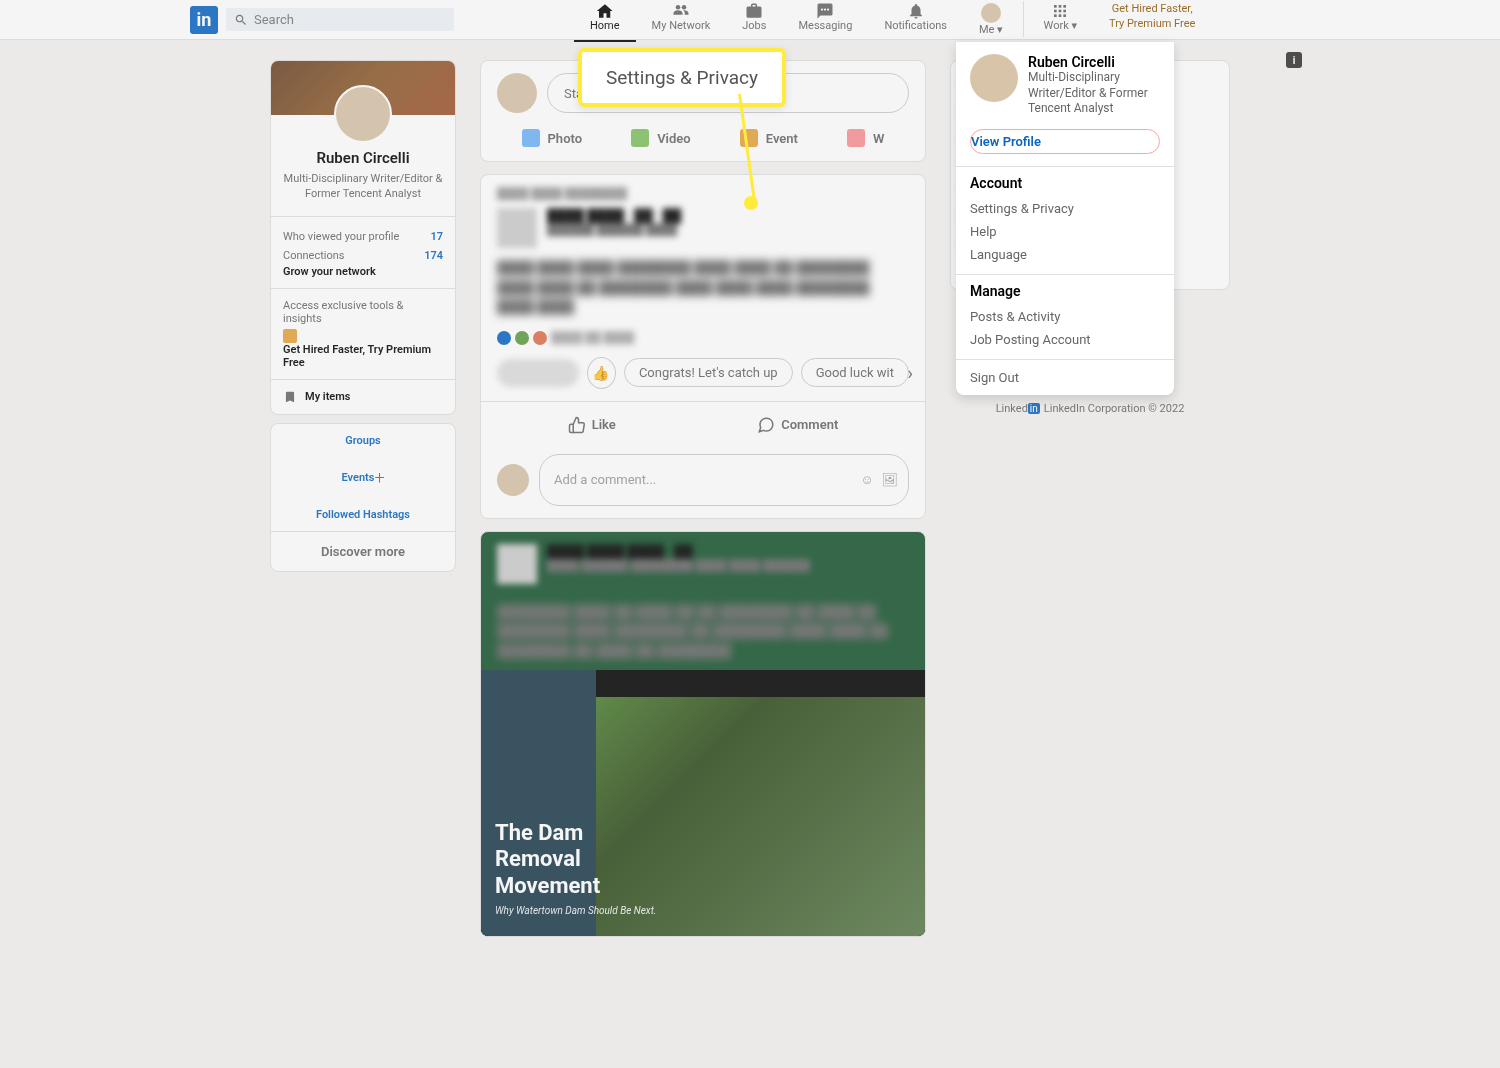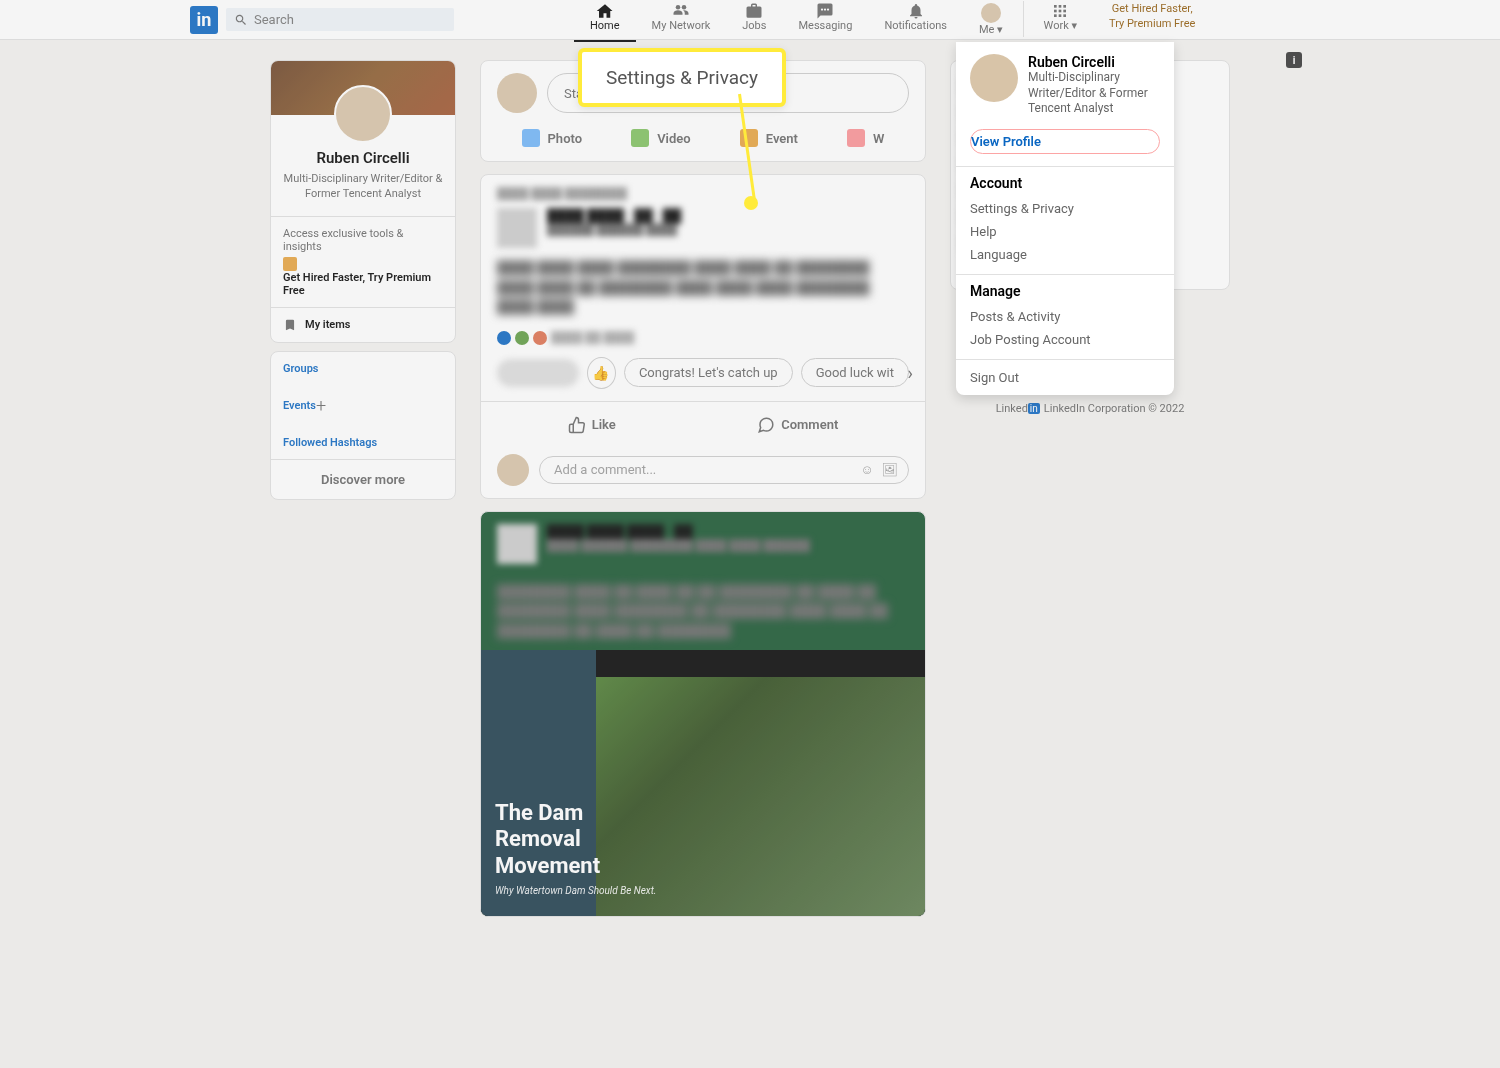--- a/index.html
+++ b/index.html
@@ -31,21 +31,21 @@
 .stat-value { color: #0a66c2; font-weight: 600; }
 .stat-grow { font-weight: 600; color: #000; font-size: 11px; }
 .premium-section { padding: 10px 12px; border-bottom: 1px solid #e0e0e0; font-size: 11px; }
 .premium-title { color: #666; }
 .premium-cta { display: flex; align-items: flex-start; margin-top: 4px; flex-direction: column; }
 .premium-icon { width: 14px; height: 14px; background: #e7a33e; border-radius: 2px; margin-right: 6px; flex-shrink: 0; }
 .premium-text { font-weight: 600; color: #000; }
 .items-section { padding: 10px 12px; display: flex; align-items: center; font-size: 11px; font-weight: 600; }
 .bookmark-icon { width: 14px; height: 14px; margin-right: 8px; }
 .community-card { background: #fff; border-radius: 8px; border: 1px solid #e0e0e0; margin-top: 8px; }
-.community-item { padding: 10px 12px; font-size: 11px; color: #0a66c2; font-weight: 600; display: flex; justify-content: flex-start; align-items: center; }
+.community-item { padding: 10px 12px; font-size: 11px; color: #0a66c2; font-weight: 600; display: flex; justify-content: center; align-items: center; }
 .community-item .plus { color: #666; font-size: 18px; font-weight: 300; }
 .discover-more { padding: 12px; text-align: center; font-size: 13px; color: #666; font-weight: 600; border-top: 1px solid #e0e0e0; }
 .main-col { width: 446px; }
 .post-box { background: #fff; border-radius: 8px; border: 1px solid #e0e0e0; padding: 12px 16px 6px; }
 .post-row { display: flex; align-items: center; gap: 10px; }
 .post-avatar { width: 40px; height: 40px; border-radius: 50%; background: #d8c4a8; flex-shrink: 0; }
 .post-input { flex: 1; height: 40px; border: 1px solid #ccc; border-radius: 24px; padding: 0 16px; font-size: 13px; color: #666; display: flex; align-items: center; }
 .post-actions { display: flex; justify-content: space-around; margin-top: 8px; }
 .post-action { display: flex; align-items: center; gap: 8px; padding: 8px 12px; font-size: 13px; color: #666; font-weight: 600; cursor: pointer; }
 .action-icon { width: 18px; height: 18px; border-radius: 3px; }
@@ -63,21 +63,21 @@
 .react-green { background: #5f9b41; }
 .react-red { background: #df704d; }
 .suggest-row { display: flex; gap: 8px; padding: 8px 16px; align-items: center; position: relative; }
 .suggest-img { width: 92px; height: 28px; background: #ddd; border-radius: 16px; filter: blur(3px); }
 .thumbs-btn { width: 32px; height: 32px; border: 1px solid #ccc; border-radius: 50%; display: flex; align-items: center; justify-content: center; font-size: 14px; }
 .suggest-chip { border: 1px solid #ccc; border-radius: 18px; padding: 6px 14px; font-size: 13px; color: #666; white-space: nowrap; }
 .suggest-arrow { position: absolute; right: 12px; font-size: 18px; color: #666; }
 .feed-buttons { display: flex; justify-content: space-around; padding: 4px 16px 0; border-top: 1px solid #e0e0e0; margin-top: 4px; }
 .feed-btn { display: flex; align-items: center; gap: 6px; padding: 10px 20px; font-size: 13px; color: #666; font-weight: 600; }
 .comment-row { display: flex; gap: 10px; padding: 10px 16px 0; align-items: center; }
-.comment-input { flex: 1; height: 28px; border: 1px solid #ccc; border-radius: 20px; padding: 0 40px 0 14px; font-size: 13px; display: flex; align-items: center; color: #999; position: relative; }
+.comment-input { flex: 1; height: 52px; border: 1px solid #ccc; border-radius: 20px; padding: 0 40px 0 14px; font-size: 13px; display: flex; align-items: center; color: #999; position: relative; }
 .comment-icons { position: absolute; right: 10px; display: flex; gap: 8px; }
 .feed-card2 { background: #14532d; border-radius: 8px; border: 1px solid #e0e0e0; margin-top: 12px; padding: 12px 0 0; overflow: hidden; }
 .feed2-img { height: 266px; background: #000; position: relative; }
 .feed2-overlay { position: absolute; bottom: 0; left: 0; right: 0; top: 0; background: linear-gradient(to right, #1a3a4a 0%, #1a3a4a 26%, transparent 26%); }
 .feed2-aerial { position: absolute; left: 26%; right: 0; top: 10%; bottom: 0; background: linear-gradient(135deg, #4a7c2e 0%, #2d4a1a 30%, #5a7a4a 100%); }
 .feed2-text { position: absolute; left: 14px; bottom: 20px; color: #fff; }
 .feed2-title { font-size: 22px; font-weight: bold; line-height: 1.2; }
 .feed2-sub { font-size: 10px; font-style: italic; margin-top: 6px; opacity: 0.9; }
 .right-col { width: 280px; }
 .right-card { background: #fff; border-radius: 8px; border: 1px solid #e0e0e0; padding: 12px; min-height: 230px; }
@@ -193,20 +193,31 @@
 <div class="container">
   <div class="left-col">
     <div class="profile-card">
       <div class="profile-bg">
         <div class="profile-avatar"></div>
       </div>
       <div class="profile-info">
         <div class="profile-name">Ruben Circelli</div>
         <div class="profile-headline">Multi-Disciplinary Writer/Editor &amp; Former Tencent Analyst</div>
       </div>
+      <div class="profile-stats">
+        <div class="stat-row">
+          <span class="stat-label">Who viewed your profile</span>
+          <span class="stat-value">17</span>
+        </div>
+        <div class="stat-row">
+          <span class="stat-label">Connections</span>
+          <span class="stat-value">174</span>
+        </div>
+        <div class="stat-grow">Grow your network</div>
+      </div>
       <div class="premium-section">
         <div class="premium-title">Access exclusive tools &amp; insights</div>
         <div class="premium-cta">
           <div class="premium-icon"></div>
           <div class="premium-text">Get Hired Faster, Try Premium Free</div>
         </div>
       </div>
       <div class="items-section">
         <svg class="bookmark-icon" viewBox="0 0 24 24" fill="#666">
             <path d="M17 3H7a2 2 0 0 0-2 2v16l7-3 7 3V5a2 2 0 0 0-2-2z"></path>

